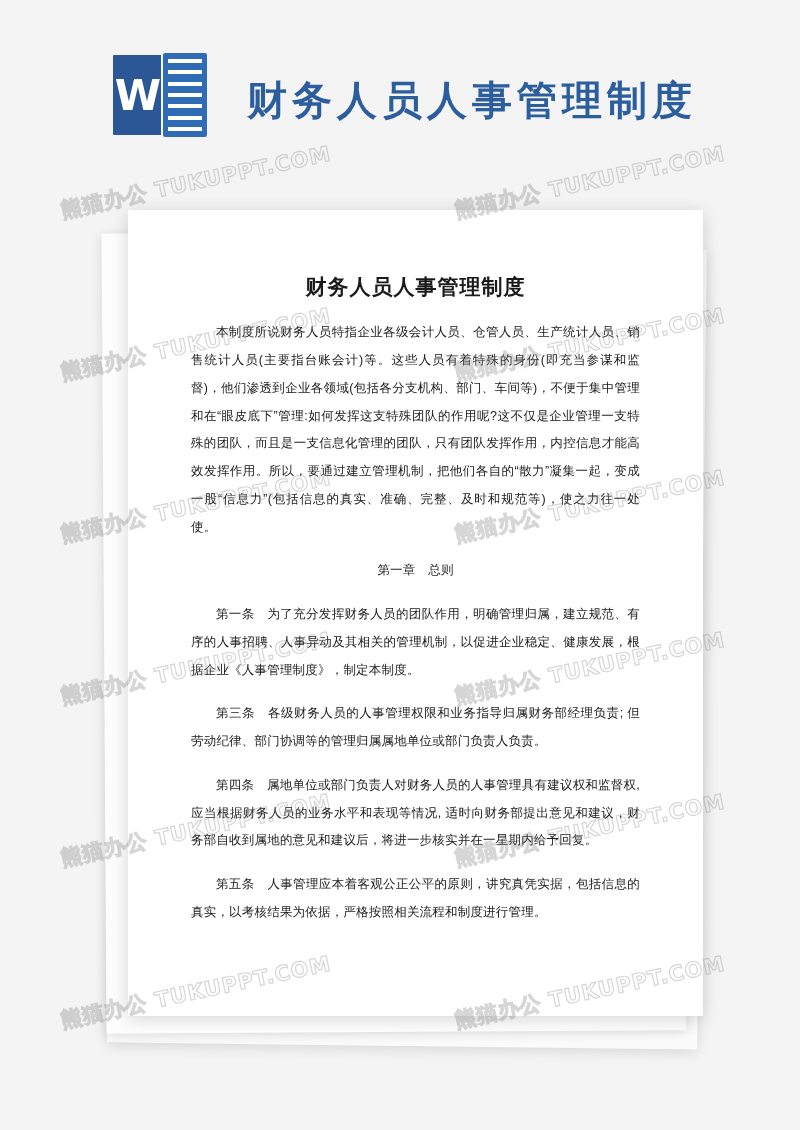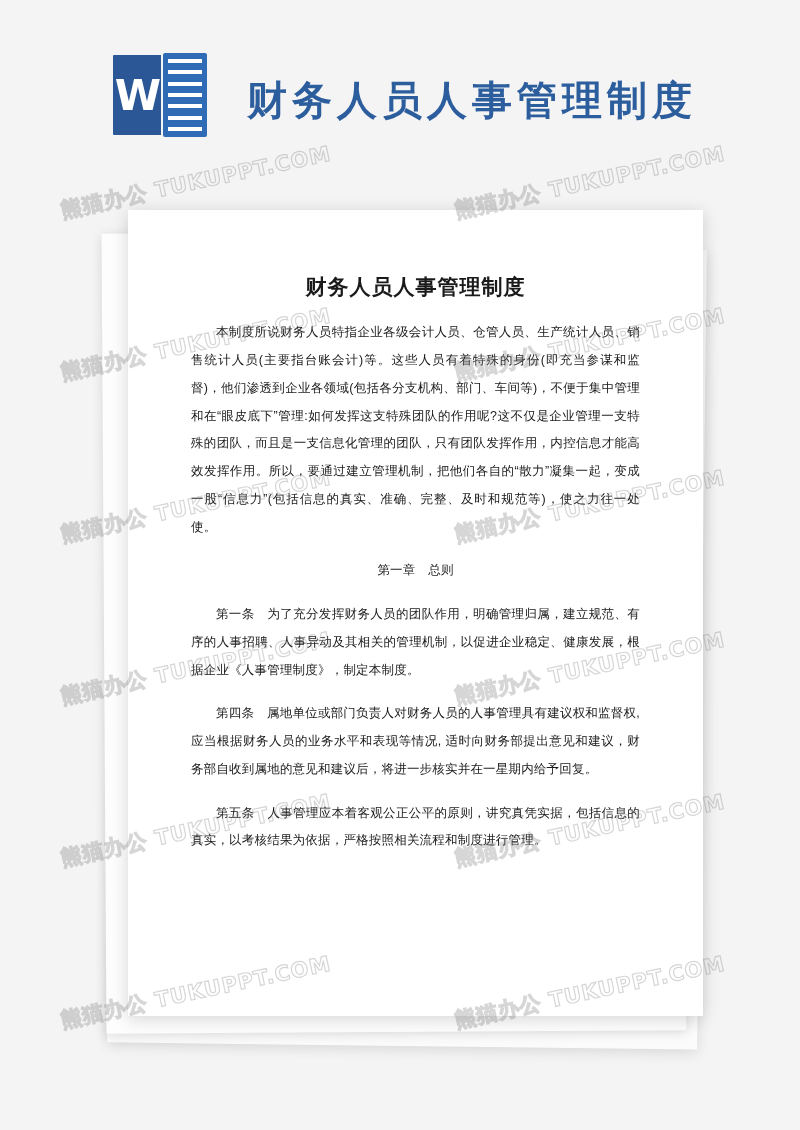--- a/index.html
+++ b/index.html
@@ -204,20 +204,21 @@
 <div class="page-stack">
   <div class="sheet-back-bottom"></div>
   <div class="sheet-back-left"></div>
 
   <div class="sheet-main">
     <div class="doc-body">
       <h1 class="doc-title">财务人员人事管理制度</h1>
       <p class="doc-p">本制度所说财务人员特指企业各级会计人员、仓管人员、生产统计人员、销售统计人员(主要指台账会计)等。这些人员有着特殊的身份(即充当参谋和监督)，他们渗透到企业各领域(包括各分支机构、部门、车间等)，不便于集中管理和在“眼皮底下”管理:如何发挥这支特殊团队的作用呢?这不仅是企业管理一支特殊的团队，而且是一支信息化管理的团队，只有团队发挥作用，内控信息才能高效发挥作用。所以，要通过建立管理机制，把他们各自的“散力”凝集一起，变成一股“信息力”(包括信息的真实、准确、完整、及时和规范等)，使之力往一处使。</p>
       <p class="doc-chapter">第一章　总则</p>
       <p class="doc-p">第一条　为了充分发挥财务人员的团队作用，明确管理归属，建立规范、有序的人事招聘、人事异动及其相关的管理机制，以促进企业稳定、健康发展，根据企业《人事管理制度》，制定本制度。</p>
+      <p class="doc-p">第三条　各级财务人员的人事管理权限和业务指导归属财务部经理负责; 但劳动纪律、部门协调等的管理归属属地单位或部门负责人负责。</p>
       <p class="doc-p">第四条　属地单位或部门负责人对财务人员的人事管理具有建议权和监督权, 应当根据财务人员的业务水平和表现等情况, 适时向财务部提出意见和建议，财务部自收到属地的意见和建议后，将进一步核实并在一星期内给予回复。</p>
       <p class="doc-p">第五条　人事管理应本着客观公正公平的原则，讲究真凭实据，包括信息的真实，以考核结果为依据，严格按照相关流程和制度进行管理。</p>
     </div>
   </div>
 </div>
 
 <div class="wm-layer" id="wm-layer">
     <div class="wm" style="left: 58px; top: 168px;">熊猫办公 TUKUPPT.COM</div>
     <div class="wm" style="left: 452px; top: 168px;">熊猫办公 TUKUPPT.COM</div>
     <div class="wm" style="left: 58px; top: 330px;">熊猫办公 TUKUPPT.COM</div>

